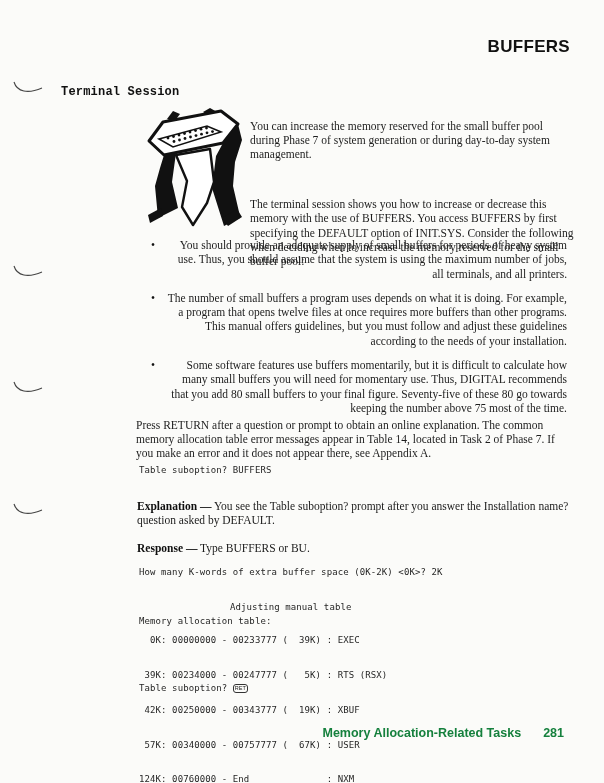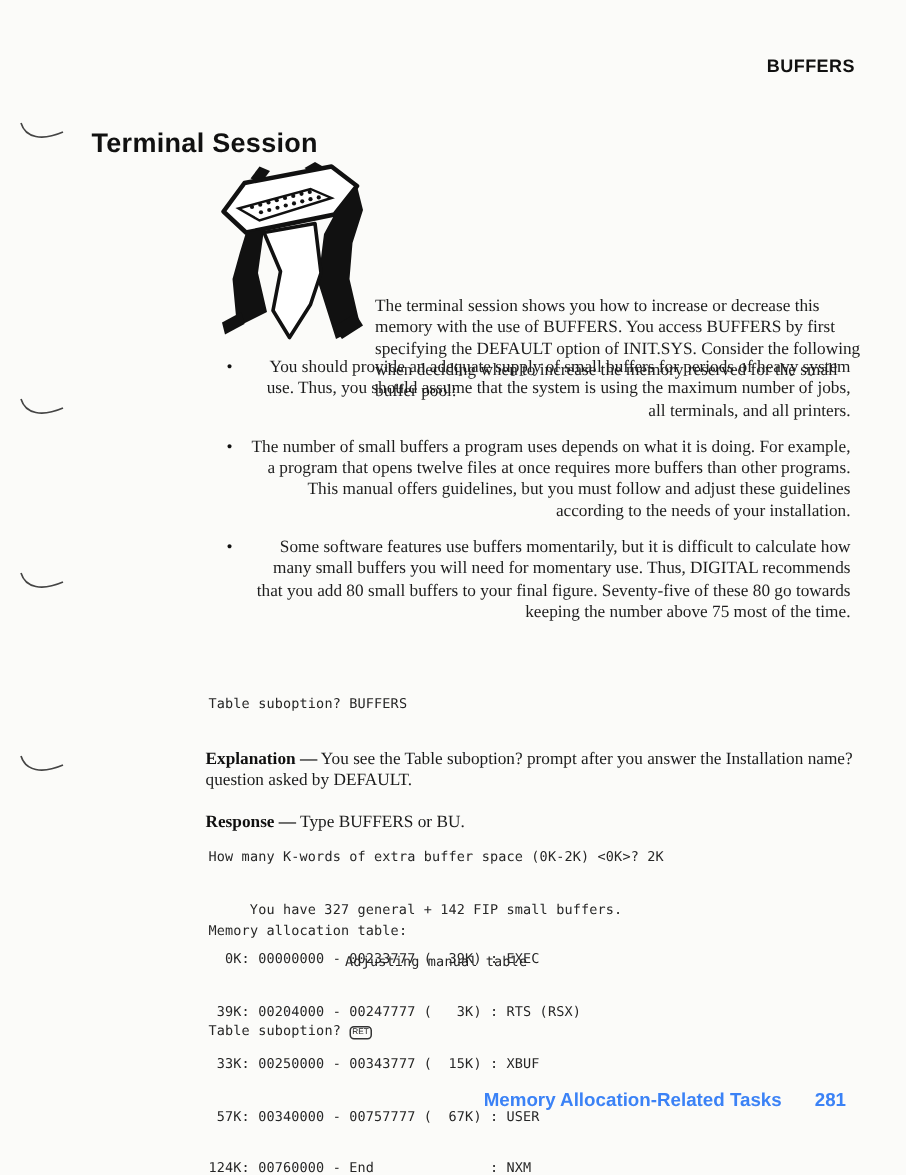--- a/index.html
+++ b/index.html
@@ -9,31 +9,31 @@
     font-family:"Liberation Serif", serif;
     color:#1b1b1b;
     position:relative;
     overflow:hidden;
   }
   .page{position:absolute;inset:0;}
 
   .hdr{
     position:absolute;top:37px;right:34px;
     font-family:"Liberation Sans", sans-serif;
-    font-weight:bold;font-size:12px;letter-spacing:0.3px;
+    font-weight:bold;font-size:17px;letter-spacing:0.3px;
     color:#111;
   }
 
   .curl{position:absolute;left:12px;width:32px;height:16px;}
   .curl svg{display:block;}
 
   .section-heading{
     position:absolute;left:61px;top:85px;
-    font-family:Liberation Sans, sans-serif;
-    font-weight:bold;font-size:18px;color:#111;
+    font-family:Liberation Mono, monospace;
+    font-weight:bold;font-size:12px;color:#111;
     letter-spacing:0.2px;
   }
 
   .term-icon{position:absolute;left:146px;top:108px;width:98px;height:122px;}
 
   .body-text{
     font-size:11.5px;line-height:14.3px;color:#1d1d1d;
     text-align:left;
   }
   .col-para1{position:absolute;left:250px;top:107px;width:324px;}
@@ -70,21 +70,21 @@
     font-family:"Liberation Sans", sans-serif;
     font-size:5.5px;line-height:7px;
     padding:0 1px;vertical-align:1px;
     color:#222;letter-spacing:0;
   }
 
   .footer{
     position:absolute;top:726px;right:40px;
     display:flex;align-items:baseline;gap:22px;
     font-family:"Liberation Sans", sans-serif;
-    font-weight:bold;font-size:12.5px;color:#3b82f6;
+    font-weight:bold;font-size:12.5px;color:#15803d;
   }
 </style>
 </head>
 <body>
 
 <div class="page">
 
   <div class="hdr">BUFFERS</div>
 
   <div class="curl" style="top:80px">
@@ -142,56 +142,57 @@
 
       <path d="M18 47 L30 45 L26 74 L32 100 L12 110 L9 78 L14 60 Z" fill="#111"></path>
 
       <path d="M30 47 L64 41 L68 74 L61 95 L47 117 L36 99 L41 73 Z" fill="#fff" stroke="#111" stroke-width="2.4" stroke-linejoin="round"></path>
 
       <path d="M2 107 L15 100 L17 108 L4 115 Z" fill="#111"></path>
       <path d="M76 110 L91 101 L96 109 L82 118 Z" fill="#111"></path>
     </svg>
   </div>
 
+  <p class="body-text col-para1">You can increase the memory reserved for the small buffer pool during Phase 7 of system generation or during day-to-day system management.</p>
   <p class="body-text col-para2">The terminal session shows you how to increase or decrease this memory with the use of BUFFERS. You access BUFFERS by first specifying the DEFAULT option of INIT.SYS. Consider the following when deciding when to increase the memory reserved for the small buffer pool:</p>
 
   <div class="bullets">
     <div class="bullet-item">
       <span class="bullet-dot">•</span>
       <span class="bullet-body body-text">You should provide an adequate supply of small buffers for periods of heavy system use. Thus, you should assume that the system is using the maximum number of jobs, all terminals, and all printers.</span>
     </div>
     <div class="bullet-item">
       <span class="bullet-dot">•</span>
       <span class="bullet-body body-text">The number of small buffers a program uses depends on what it is doing. For example, a program that opens twelve files at once requires more buffers than other programs. This manual offers guidelines, but you must follow and adjust these guidelines according to the needs of your installation.</span>
     </div>
     <div class="bullet-item">
       <span class="bullet-dot">•</span>
       <span class="bullet-body body-text">Some software features use buffers momentarily, but it is difficult to calculate how many small buffers you will need for momentary use. Thus, DIGITAL recommends that you add 80 small buffers to your final figure. Seventy-five of these 80 go towards keeping the number above 75 most of the time.</span>
     </div>
   </div>
 
+  <p class="body-text press-para">Press RETURN after a question or prompt to obtain an online explanation. The common memory allocation table error messages appear in Table 14, located in Task 2 of Phase 7. If you make an error and it does not appear there, see Appendix A.</p>
 
   <div class="mono prompt1">Table suboption? BUFFERS</div>
 
   <p class="lead-para response"><span class="lead-label">Response —</span><span> Type BUFFERS or BU.</span></p>
 
   <p class="lead-para explanation"><span class="lead-label">Explanation —</span><span> You see the Table suboption? prompt after you answer the Installation name? question asked by DEFAULT.</span></p>
 
   <div class="mono session-block">
     <div>How many K-words of extra buffer space (0K-2K) &lt;0K&gt;? 2K</div>
-    <div>You have 327 general + 142 FIP small buffers.</div>
     <div>Adjusting manual table</div>
   </div>
 
   <div class="mono alloc-heading">Memory allocation table:</div>
 
   <div class="mono alloc-table">
     <div>  0K: 00000000 - 00233777 (  39K) : EXEC</div>
-    <div> 39K: 00204000 - 00247777 (   3K) : RTS (RSX)</div>
-    <div> 33K: 00250000 - 00343777 (  15K) : XBUF</div>
+    <div> 39K: 00234000 - 00247777 (   5K) : RTS (RSX)</div>
+    <div> 42K: 00250000 - 00343777 (  19K) : XBUF</div>
     <div> 57K: 00340000 - 00757777 (  67K) : USER</div>
     <div>124K: 00760000 - End              : NXM</div>
   </div>
 
   <div class="mono prompt2"><span>Table suboption? </span><span class="ret-key">RET</span></div>
 
   <div class="footer">
     <span>Memory Allocation-Related Tasks</span>
     <span>281</span>
   </div>

